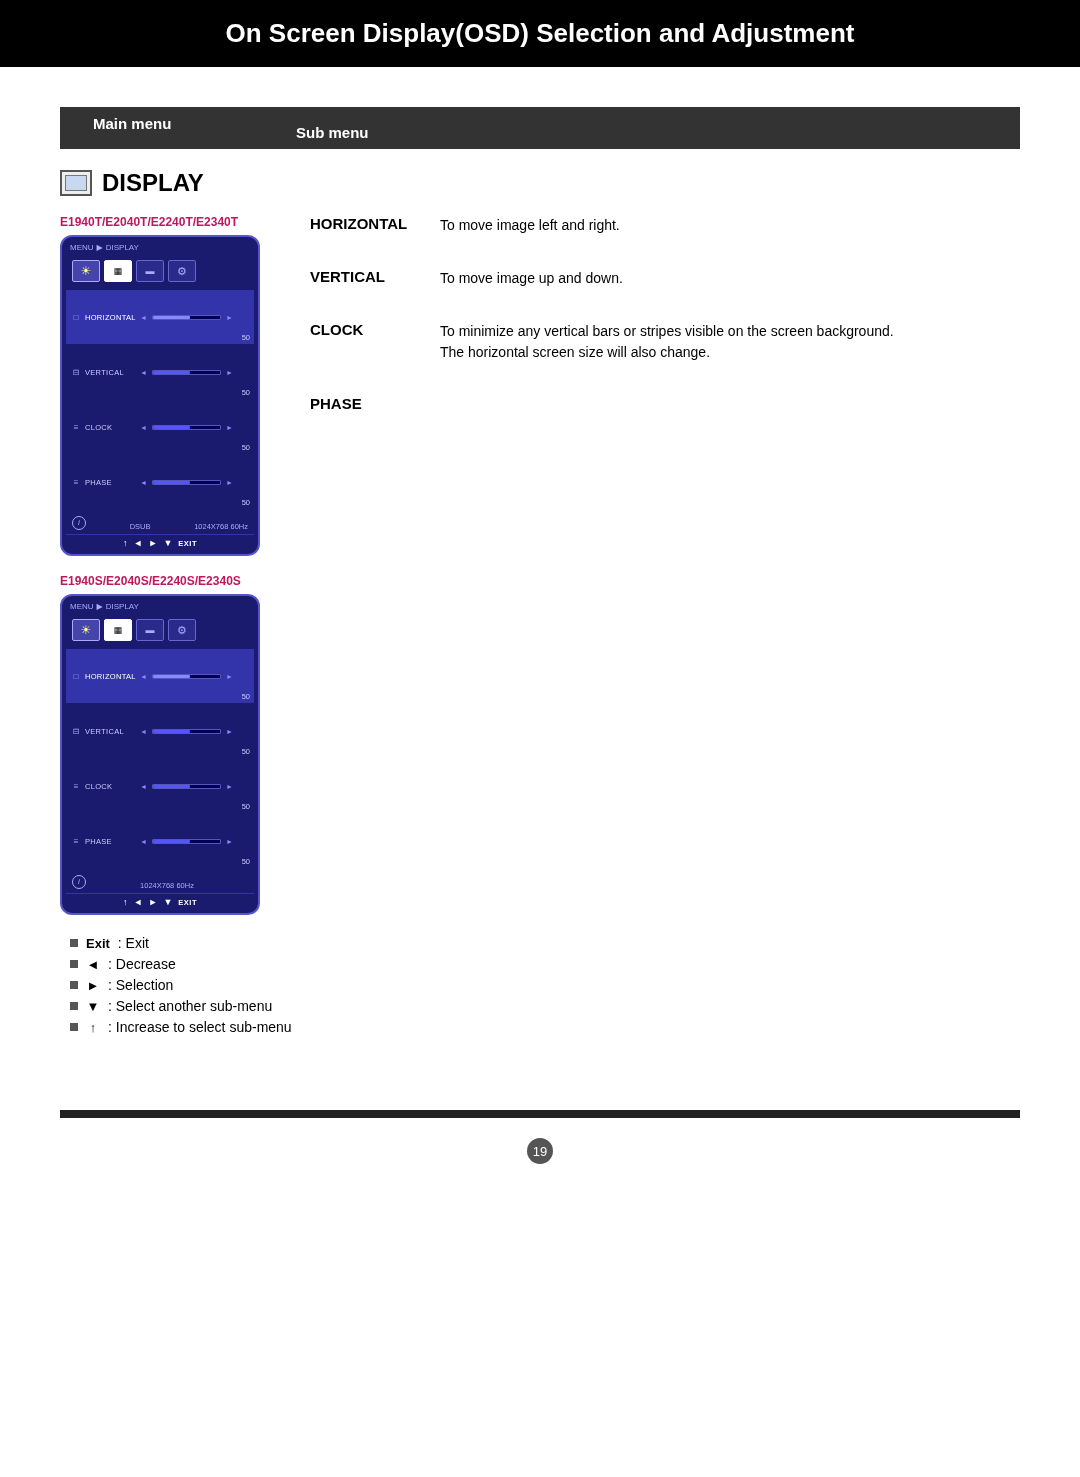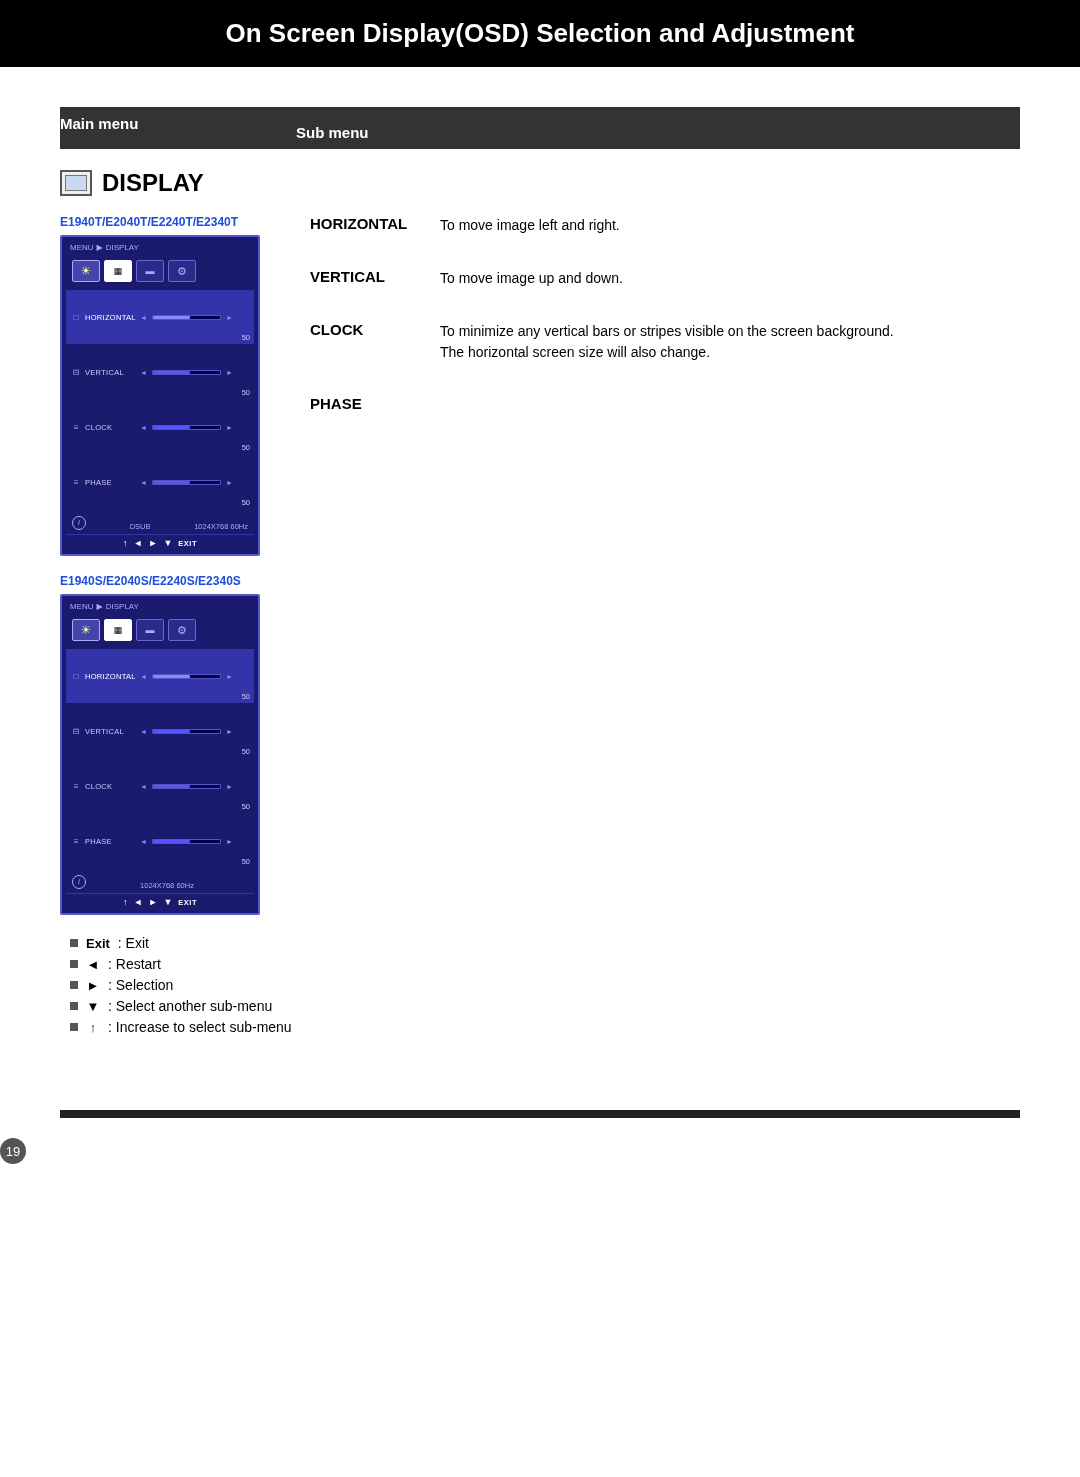--- a/index.html
+++ b/index.html
@@ -31,21 +31,21 @@
     
     .table-header {
       display: flex;
       background: #333;
       color: #fff;
       font-weight: bold;
       margin-bottom: 20px;
     }
     .table-header .col-main {
       width: 220px;
-      padding: 8px 0;
+      padding: 8px 33px;
       font-size: 15px;
     }
     .table-header .col-sub {
       width: 200px;
       padding: 8px 16px;
       font-size: 15px;
       margin-top: 9px;
     }
     .table-header .col-desc {
       flex: 1;
@@ -66,21 +66,21 @@
       height: 16px;
       border: 1px solid #777;
       background: #c8d8f0;
     }
 
     
     .osd-panel {
       width: 200px;
       background: #1a1a6e;
       border: 2px solid #5555cc;
-      border-radius: 2px;
+      border-radius: 12px;
       padding: 4px;
       font-size: 9px;
       color: #fff;
     }
     .osd-menu-path {
       color: #aaaaff;
       font-size: 8px;
       padding: 2px 4px;
       margin-bottom: 2px;
       display: flex;
@@ -220,21 +220,21 @@
       color: #ffffff;
       font-weight: bold;
       letter-spacing: 0.5px;
     }
 
     
     .model-label {
       font-size: 12px;
       font-weight: bold;
       margin-bottom: 6px;
-      color: #1d4ed8;
+      color: #be185d;
     }
 
     
     .osd-section {
       display: flex;
       align-items: flex-start;
       margin-bottom: 20px;
       gap: 0;
     }
 
@@ -297,21 +297,21 @@
 
     
     .bottom-divider {
       height: 8px;
       background: #222;
       margin: 30px 60px 0 60px;
     }
 
     
     .page-number {
-      text-align: left;
+      text-align: center;
       margin-top: 20px;
       font-size: 14px;
     }
     .page-circle {
       display: inline-flex;
       align-items: center;
       justify-content: center;
       width: 26px;
       height: 26px;
       background: #555;
@@ -536,21 +536,21 @@
   <div style="margin-left:10px;">
     <ul class="bullet-list">
       <li>
         <div class="bullet-square"></div>
         <span class="bullet-icon bullet-bold">Exit</span>
         <span>: Exit</span>
       </li>
       <li>
         <div class="bullet-square"></div>
         <span class="bullet-icon">◄</span>
-        <span>: Restart</span>
+        <span>: Decrease</span>
       </li>
       <li>
         <div class="bullet-square"></div>
         <span class="bullet-icon">►</span>
         <span>: Selection</span>
       </li>
       <li>
         <div class="bullet-square"></div>
         <span class="bullet-icon">▼</span>
         <span>: Select another sub-menu</span>

